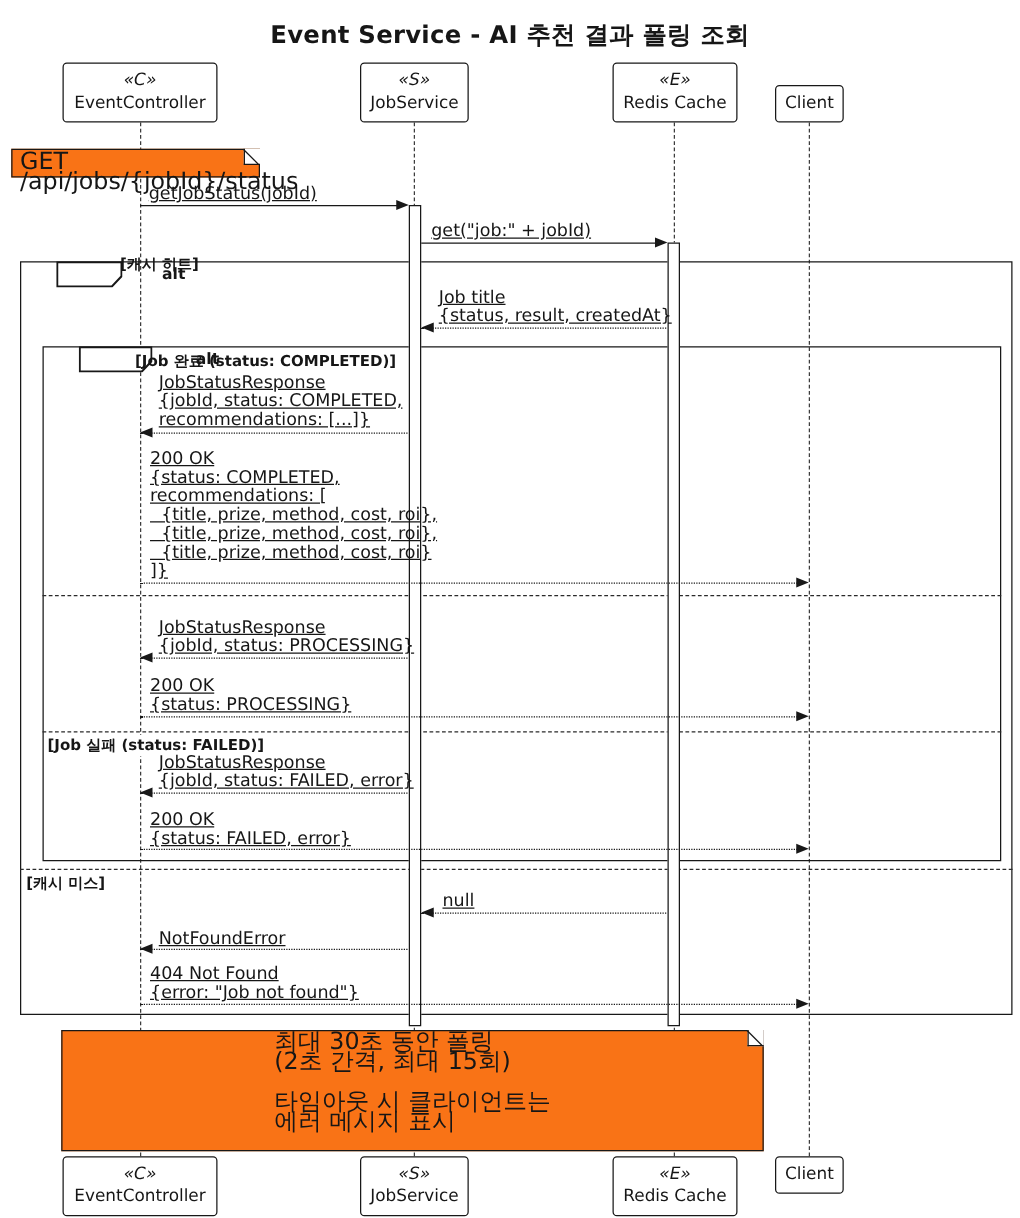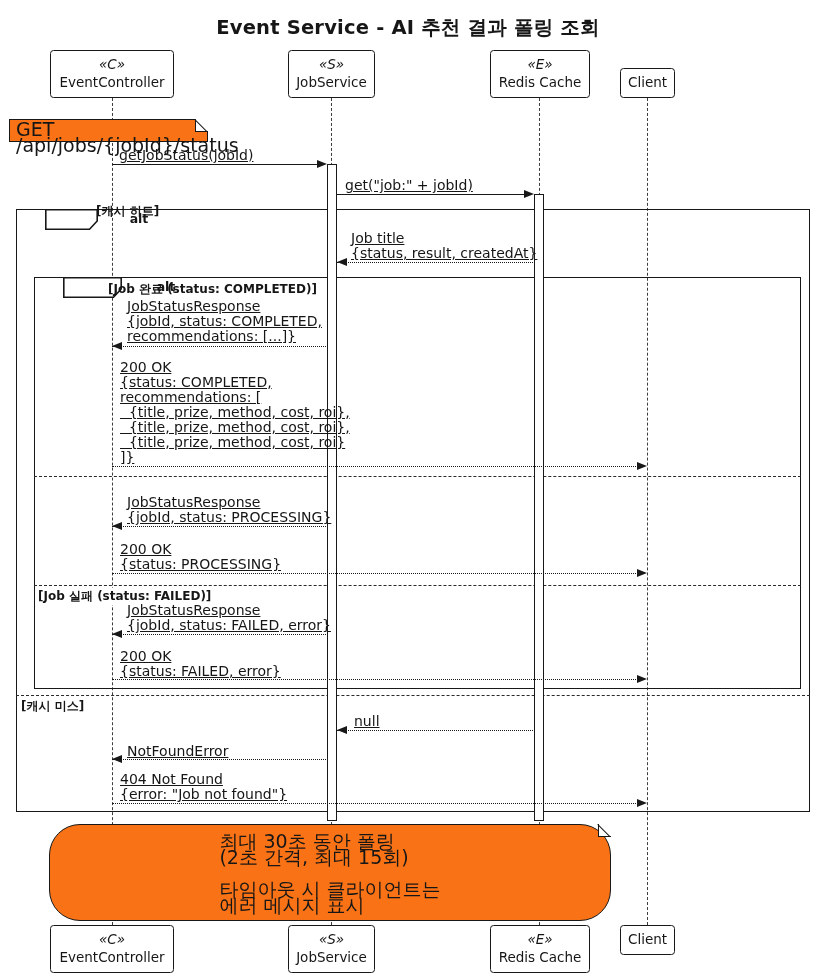--- a/index.html
+++ b/index.html
@@ -22,21 +22,21 @@
   .msg{position:absolute;font-size:14px;line-height:15px;white-space:pre;z-index:5;text-decoration:underline;}
   .line{position:absolute;height:0;border-top:1.4px solid #181818;z-index:5;}
   .line.ret{border-top:1.6px dotted #181818;}
   .head{position:absolute;width:0;height:0;border-top:4.5px solid transparent;
         border-bottom:4.5px solid transparent;z-index:5;}
   .head.r{border-left:10px solid #181818;}
   .head.l{border-right:10px solid #181818;}
   .note{position:absolute;box-sizing:border-box;background:#f97316;border:1.4px solid #181818;
         font-size:19px;z-index:6;}
   .note .txt{display:block;white-space:pre-line;line-height:15.5px;padding:4px 9px 4px 7px;}
-  .note.center{display:flex;align-items:center;justify-content:center;border-radius:31px;}
+  .note.center{display:flex;align-items:flex-start;justify-content:center;}
   .note.center .txt{line-height:16px;padding:0;}
   .fold{position:absolute;top:-1.4px;right:-1.4px;width:12px;height:12px;background:#fff;
         border-left:1.4px solid #181818;border-bottom:1.4px solid #181818;z-index:7;}
   .fold i{position:absolute;left:-1px;top:0;width:17px;height:0;border-top:1.4px solid #181818;
         transform-origin:0 0;transform:rotate(45deg);display:block;}
 </style>
 </head>
 <body>
 
 <div class="stage">

